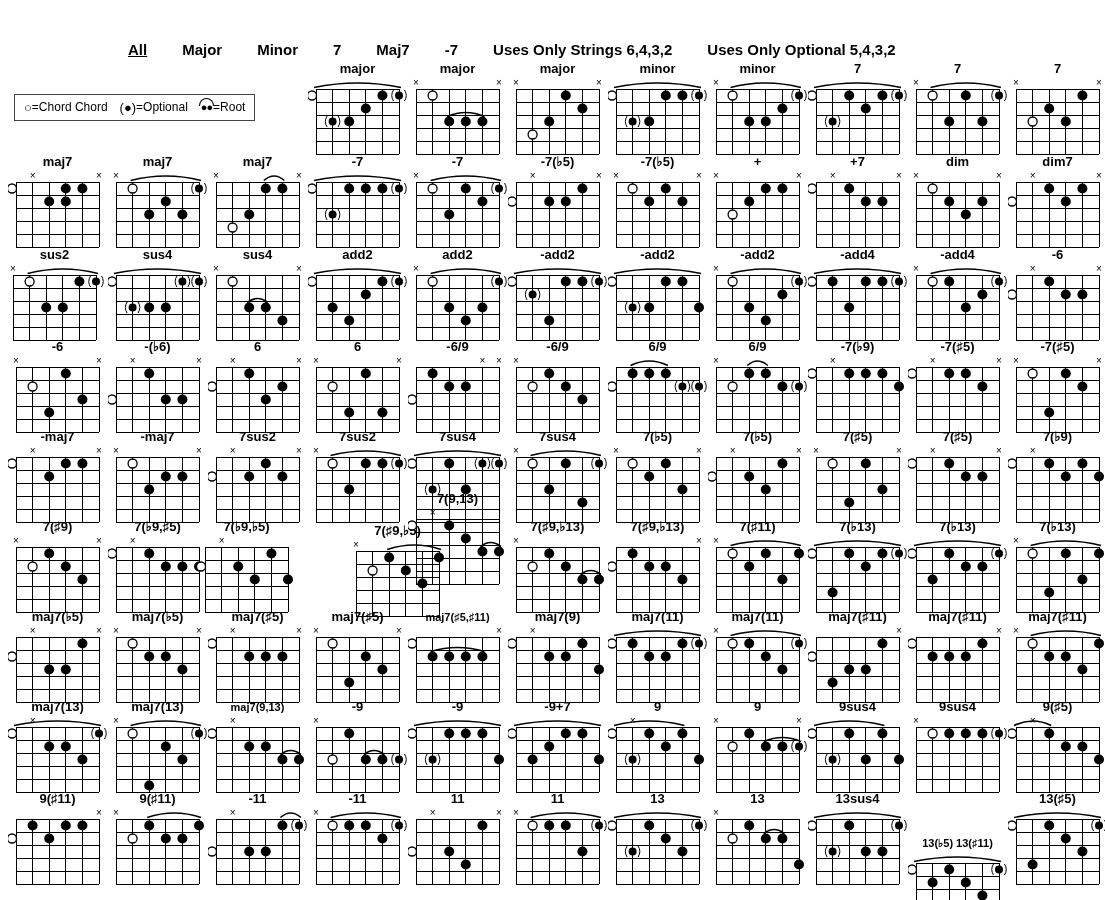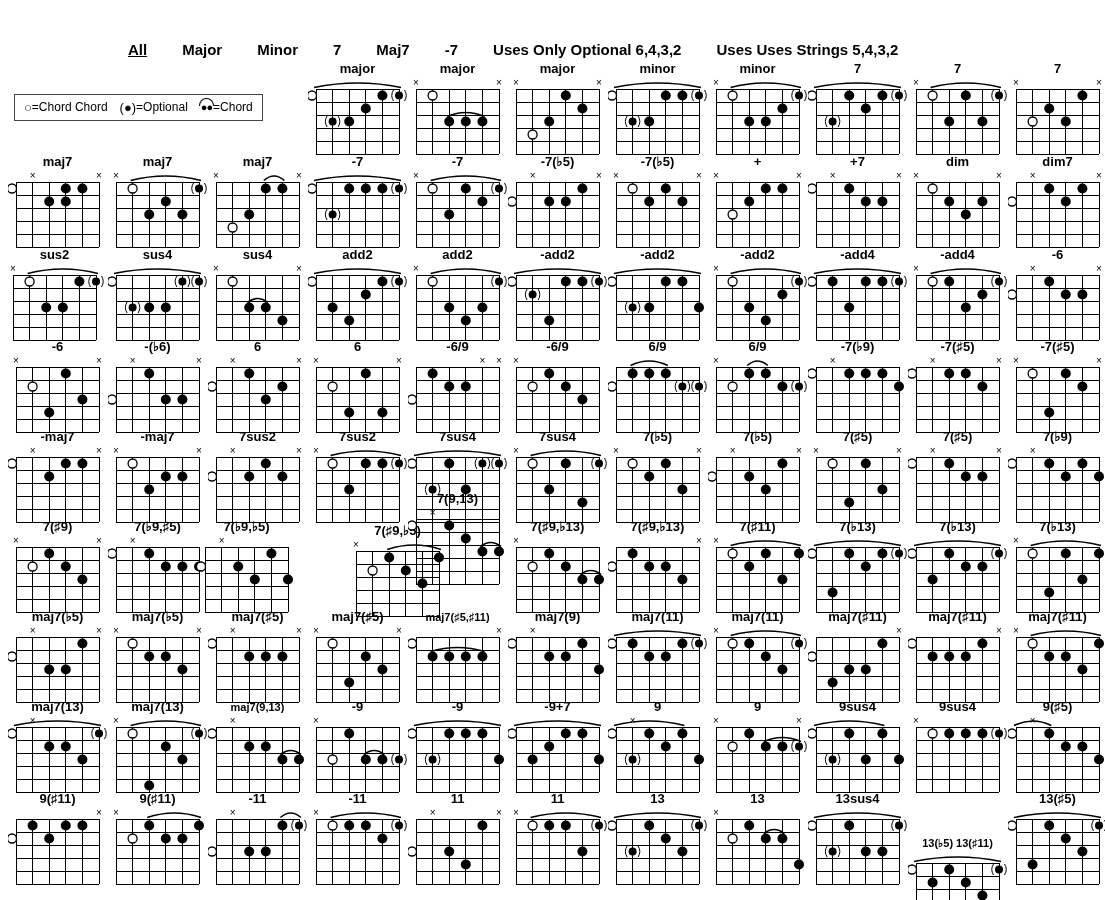--- a/index.html
+++ b/index.html
@@ -33,33 +33,33 @@
 </head>
 <body>
 
 <div class="tabs">
   <span class="tab active">All</span>
   <span class="tab">Major</span>
   <span class="tab">Minor</span>
   <span class="tab">7</span>
   <span class="tab">Maj7</span>
   <span class="tab">-7</span>
-  <span class="tab">Uses Only Optional 6,4,3,2</span>
-  <span class="tab">Uses Uses Strings 5,4,3,2</span>
+  <span class="tab">Uses Only Strings 6,4,3,2</span>
+  <span class="tab">Uses Only Optional 5,4,3,2</span>
 </div>
 
 <div class="legend">
   <span class="sym">○</span>
     <span>=Chord Chord</span>
     <span class="gap"></span>
     <span class="sym">(●)</span>
     <span>=Optional</span>
     <span class="gap"></span>
     <span class="barre-pair">●●</span>
-    <span>=Chord</span>
+    <span>=Root</span>
 </div>
 
 <div class="chords">
     <div class="chord-cell" style="left: 308px; top: 62px;"><svg width="100" height="95" viewBox="0 0 100 95">
         <text x="49.5" y="11" text-anchor="middle" font-size="13" font-weight="bold" fill="#000">major</text>
         <line x1="8" y1="27" x2="8" y2="92" stroke="#000" stroke-width="1" shape-rendering="crispEdges"></line>
         <line x1="24.6" y1="27" x2="24.6" y2="92" stroke="#000" stroke-width="1" shape-rendering="crispEdges"></line>
         <line x1="41.2" y1="27" x2="41.2" y2="92" stroke="#000" stroke-width="1" shape-rendering="crispEdges"></line>
         <line x1="57.800000000000004" y1="27" x2="57.800000000000004" y2="92" stroke="#000" stroke-width="1" shape-rendering="crispEdges"></line>
         <line x1="74.4" y1="27" x2="74.4" y2="92" stroke="#000" stroke-width="1" shape-rendering="crispEdges"></line>

